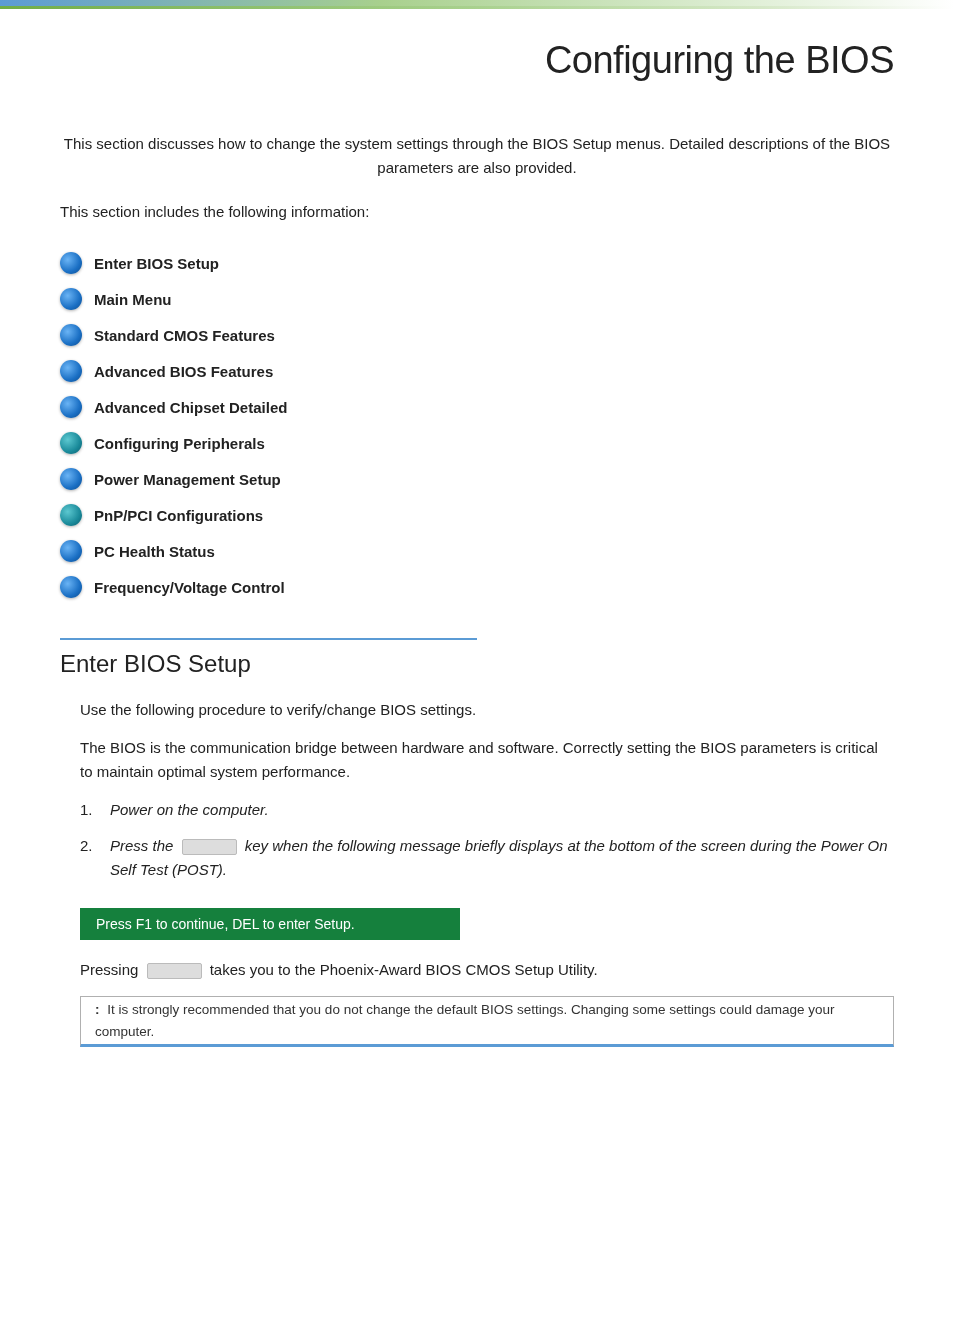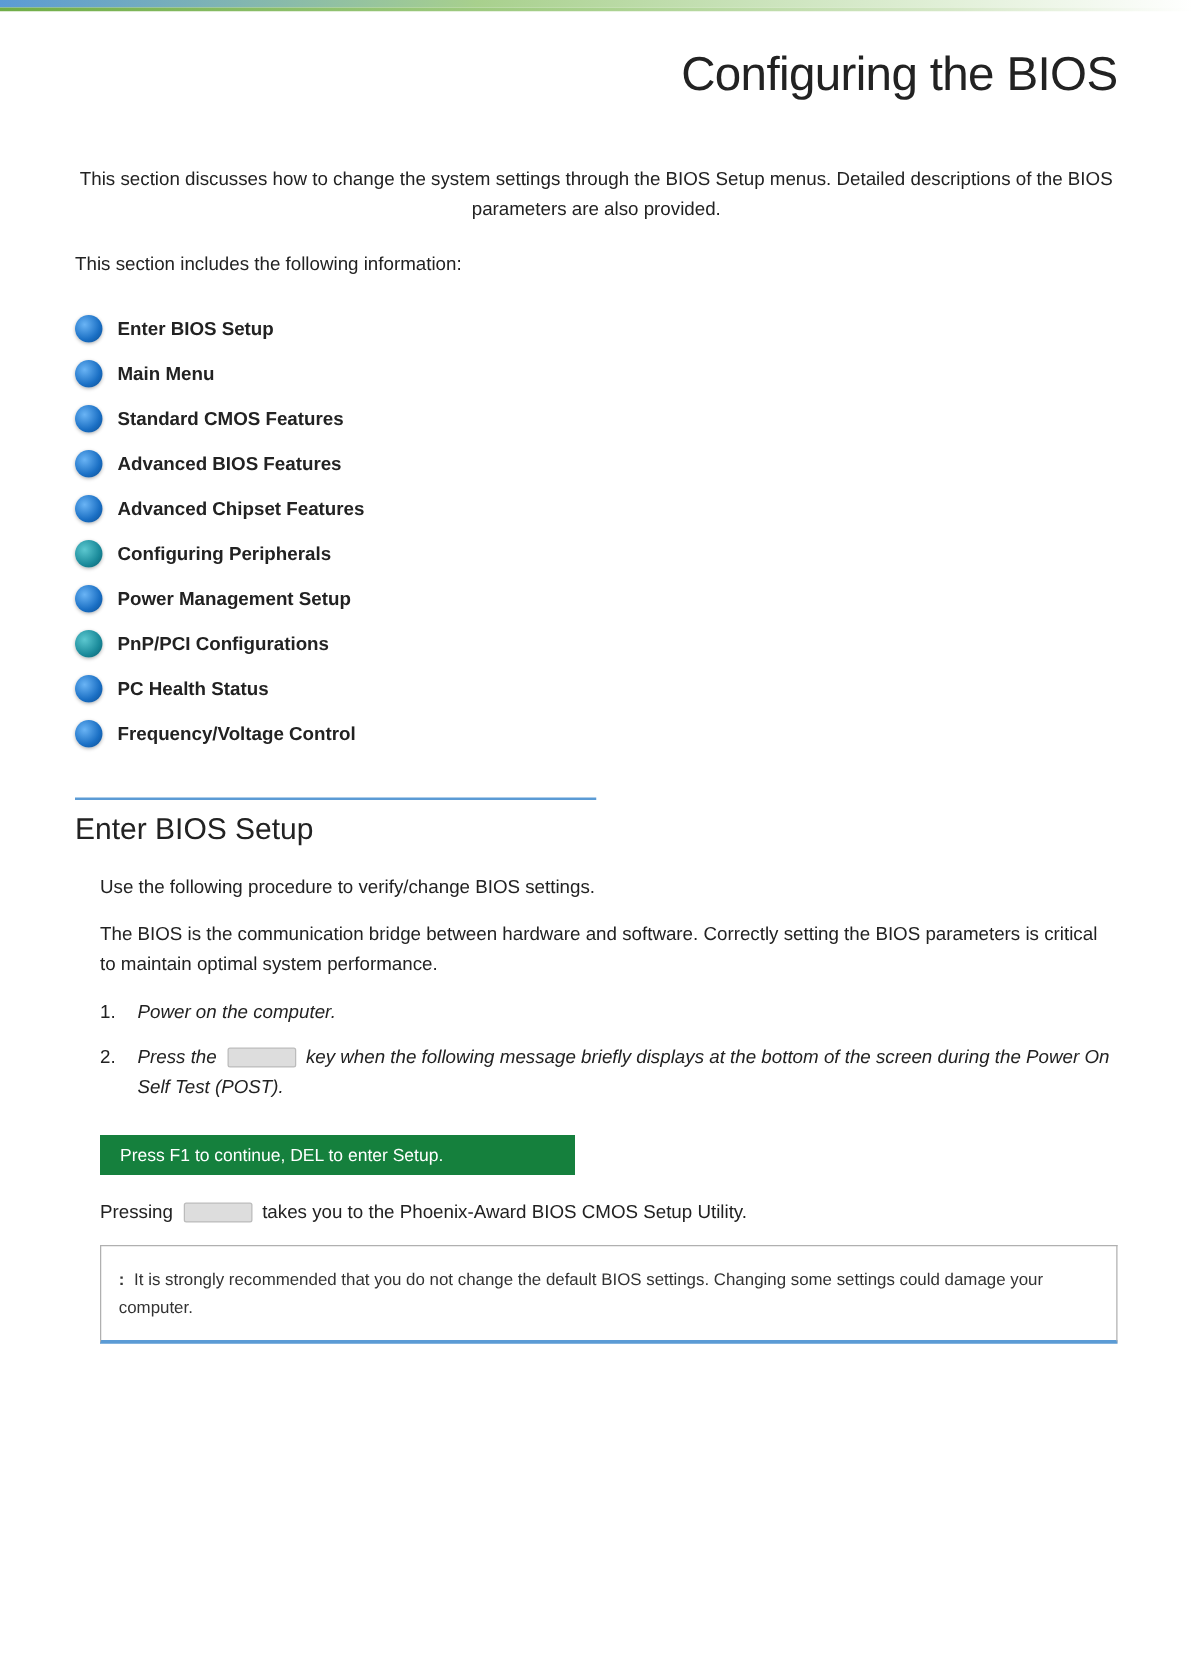--- a/index.html
+++ b/index.html
@@ -175,21 +175,21 @@
     
     .pressing-line {
       margin-bottom: 14px;
       line-height: 1.6;
     }
 
     
     .warning-box {
       border: 1px solid #b0b0b0;
       border-bottom: 3px solid #5b9bd5;
-      padding: 16px 14px;
+      padding: 2px 14px;
       font-size: 13.5px;
       color: #333;
       line-height: 1.6;
       margin-top: 6px;
     }
 
     .warning-box .warning-title {
       font-weight: bold;
       margin-right: 4px;
     }
@@ -222,21 +222,21 @@
       <li class="toc-item">
         <span class="bullet-icon bullet-blue"></span>
         <span>Standard CMOS Features</span>
       </li>
       <li class="toc-item">
         <span class="bullet-icon bullet-blue"></span>
         <span>Advanced BIOS Features</span>
       </li>
       <li class="toc-item">
         <span class="bullet-icon bullet-blue"></span>
-        <span>Advanced Chipset Features</span>
+        <span>Advanced Chipset Detailed</span>
       </li>
       <li class="toc-item">
         <span class="bullet-icon bullet-teal"></span>
         <span>Configuring Peripherals</span>
       </li>
       <li class="toc-item">
         <span class="bullet-icon bullet-blue"></span>
         <span>Power Management Setup</span>
       </li>
       <li class="toc-item">

